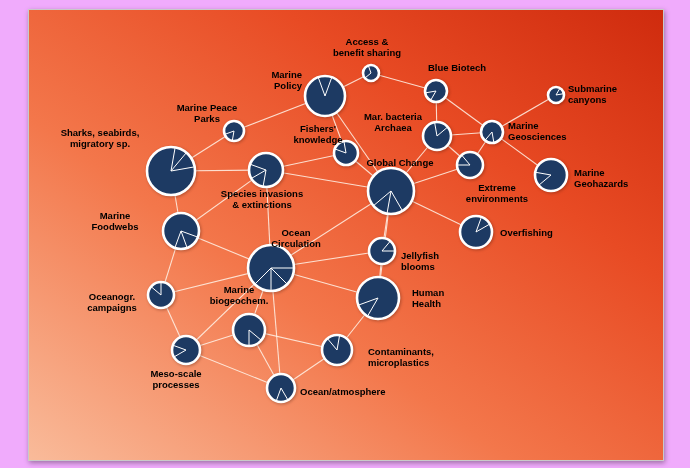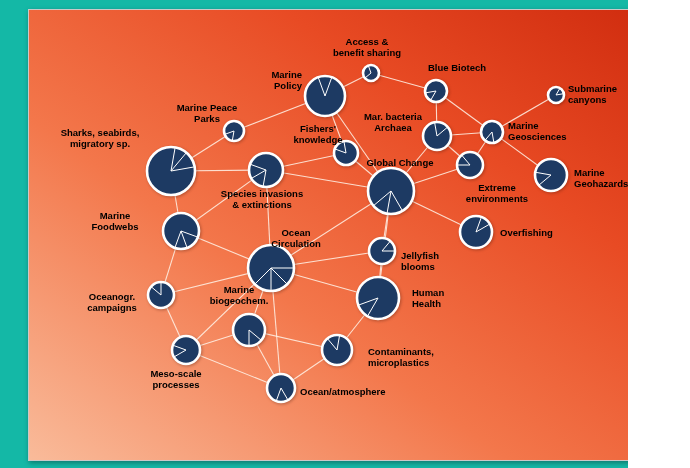--- a/index.html
+++ b/index.html
@@ -1,19 +1,19 @@
 <!DOCTYPE html>
 <html><head>
 <meta charset="utf-8">
 <style>
   html,body{margin:0;padding:0;background:#fff;}
   .page{
     position:relative;
-    width:628px;height:468px;
-    background:#14b8a6;
+    width:690px;height:468px;
+    background:#f0abfc;
     overflow:hidden;
     font-family:"Liberation Sans",sans-serif;
   }
   .panel{
     position:absolute;
     left:28px;top:9px;width:634px;height:450px;
     background:linear-gradient(to bottom left,#cf2b0e 0%,#e84b24 30%,#f3define 0,#f3774b 60%,#f9b897 100%);
     background:linear-gradient(to bottom left,#cf2b0e 0%,#e84b24 30%,#f3774b 62%,#f9bb9a 100%);
     border:1px solid #c9c9c9;
     box-shadow:1px 2px 5px rgba(0,0,0,0.35);

